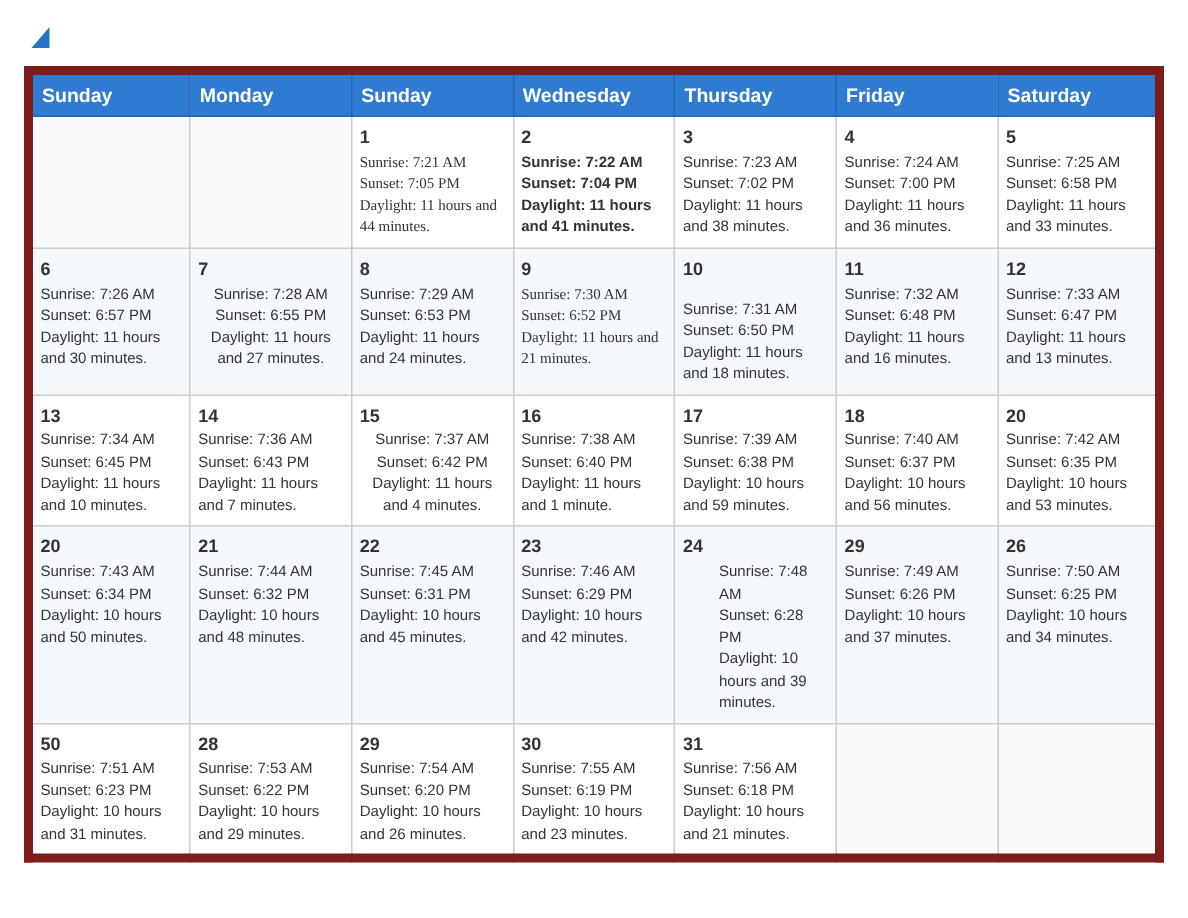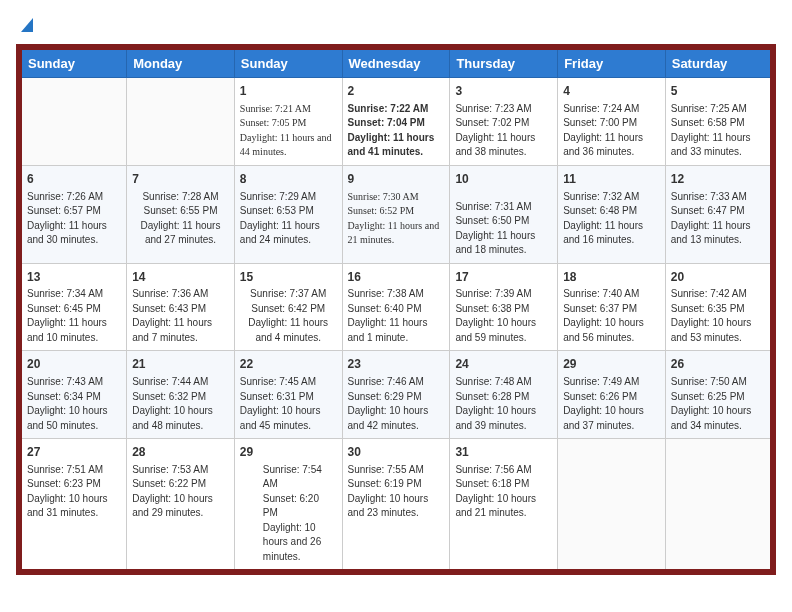--- a/index.html
+++ b/index.html
@@ -258,53 +258,53 @@
 Daylight: 10 hours and 45 minutes.</div>
         </td>
         <td>
           <span class="day-number">23</span>
           <div class="day-info" style="white-space: pre-line;">Sunrise: 7:46 AM
 Sunset: 6:29 PM
 Daylight: 10 hours and 42 minutes.</div>
         </td>
         <td>
           <span class="day-number">24</span>
-          <div class="day-info" style="white-space: pre-line;">Sunrise: 7:48 AM
+          <div class="day-info" style="white-space: pre-line; margin-left: 24px;">Sunrise: 7:48 AM
 Sunset: 6:28 PM
 Daylight: 10 hours and 39 minutes.</div>
         </td>
         <td>
           <span class="day-number">29</span>
           <div class="day-info" style="white-space: pre-line;">Sunrise: 7:49 AM
 Sunset: 6:26 PM
 Daylight: 10 hours and 37 minutes.</div>
         </td>
         <td>
           <span class="day-number">26</span>
           <div class="day-info" style="white-space: pre-line;">Sunrise: 7:50 AM
 Sunset: 6:25 PM
 Daylight: 10 hours and 34 minutes.</div>
         </td>
       </tr>
       <tr>
         <td>
-          <span class="day-number">27</span>
+          <span class="day-number">50</span>
           <div class="day-info" style="white-space: pre-line;">Sunrise: 7:51 AM
 Sunset: 6:23 PM
 Daylight: 10 hours and 31 minutes.</div>
         </td>
         <td>
           <span class="day-number">28</span>
           <div class="day-info" style="white-space: pre-line;">Sunrise: 7:53 AM
 Sunset: 6:22 PM
 Daylight: 10 hours and 29 minutes.</div>
         </td>
         <td>
           <span class="day-number">29</span>
-          <div class="day-info" style="white-space: pre-line; margin-left: 23px;">Sunrise: 7:54 AM
+          <div class="day-info" style="white-space: pre-line;">Sunrise: 7:54 AM
 Sunset: 6:20 PM
 Daylight: 10 hours and 26 minutes.</div>
         </td>
         <td>
           <span class="day-number">30</span>
           <div class="day-info" style="white-space: pre-line;">Sunrise: 7:55 AM
 Sunset: 6:19 PM
 Daylight: 10 hours and 23 minutes.</div>
         </td>
         <td>

